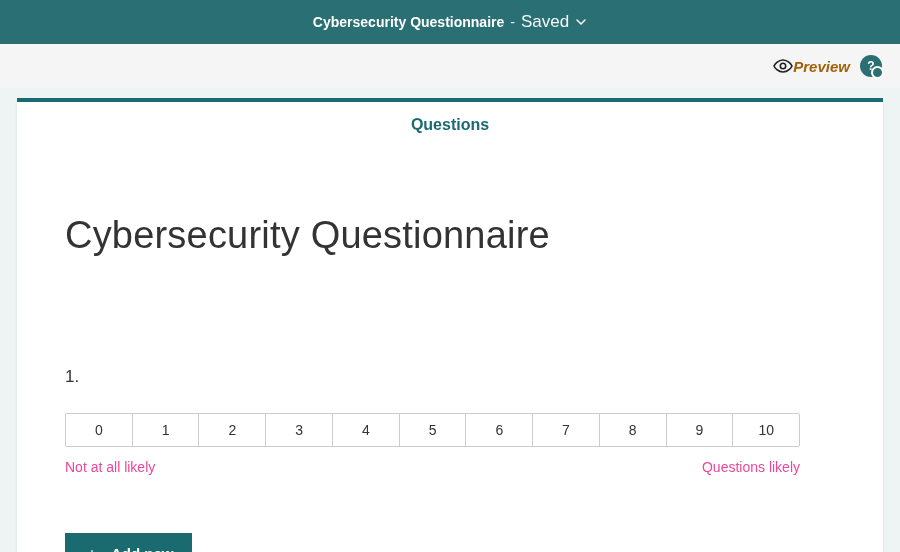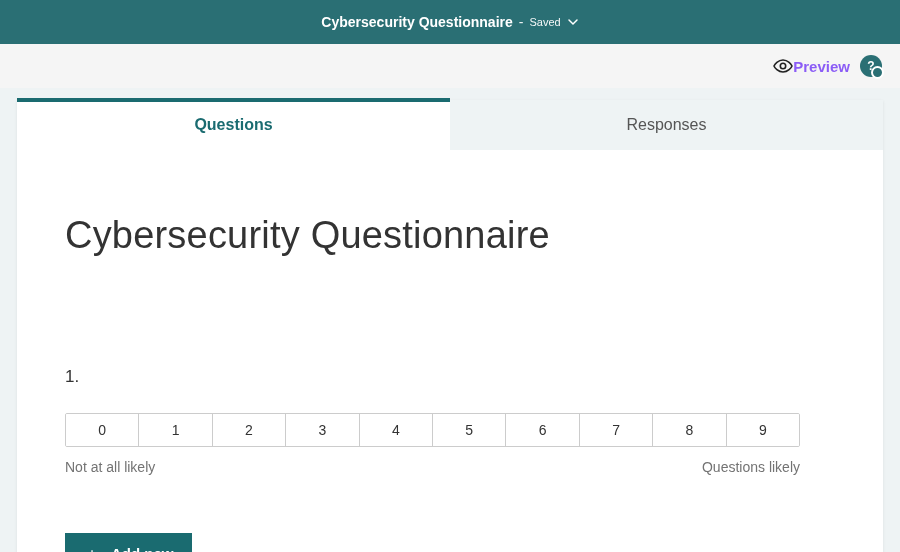--- a/index.html
+++ b/index.html
@@ -1,39 +1,39 @@
 <!DOCTYPE html>
 <html><head>
 <meta charset="utf-8">
 <style>
   * { box-sizing: border-box; margin: 0; padding: 0; }
   html, body { width: 900px; height: 552px; font-family: "Segoe UI", Arial, sans-serif; background: #eef3f4; overflow: hidden; }
   .header { height: 44px; background: #2a6f74; color: #fff; display: flex; align-items: center; justify-content: center; gap: 6px; font-size: 14px; }
   .header .title { font-weight: 600; }
   .header .sep { opacity: .9; }
-  .header .status { font-size: 11px; opacity: .95; }
+  .header .status { font-size: 17px; opacity: .95; }
   .header .chev { display:inline-flex; align-items:center; }
   .toolbar { height: 44px; background: #f5f5f5; display: flex; align-items: center; justify-content: flex-end; padding: 0 18px; gap: 10px; }
-  .preview-btn { display: flex; align-items: center; font-weight: 700; font-size: 15px; color: #8b5cf6; cursor: pointer; }
+  .preview-btn { display: flex; align-items: center; font-weight: 700; font-size: 15px; color: #a16207; cursor: pointer; font-style: italic; }
   .help-btn { width: 22px; height: 22px; border-radius: 50%; background: #2a6f74; color:#fff; display:flex; align-items:center; justify-content:center; font-size:12px; font-weight:700; cursor:pointer; position:relative;}
   .help-btn::after{content:"";position:absolute;right:-2px;bottom:-2px;width:9px;height:9px;border-radius:50%;border:2px solid #fff;background:#2a6f74;}
   .page-wrap { padding: 12px 16px 0 16px; }
   .card { width: 866px; margin: 0 auto; background: #fff; box-shadow: 0 1px 3px rgba(0,0,0,.08); }
   .tabs { display:flex; height:50px;text-align:center; }
   .tab { flex:1; display:flex; align-items:center; justify-content:center; font-size:16px; color:#555; cursor:pointer; background:#eef3f4; }
   .tab.active { background:#fff; color:#1a6b70; font-weight:600; position:relative; }
   .tab.active::before { content:""; position:absolute; top:-2px; left:0; right:0; height:4px; background:#1a6b70; }
   .content { padding: 64px 48px 24px 48px; }
   .form-title { font-size: 38px; font-weight: 400; color:#333; margin-bottom: 110px; letter-spacing:.2px;}
   .question { margin-bottom: 22px; }
   .q-row { display:flex; gap:6px; font-size:17px; color:#333; margin-bottom:26px;}
   .scale { display:flex; border:1px solid #ccc; border-radius:2px; overflow:hidden; width:735px;}
   .scale .cell { flex:1; text-align:center; padding:8px 0; font-size:14px; color:#333; border-right:1px solid #ccc; cursor:pointer; background:#fff;}
   .scale .cell:last-child { border-right:none; }
-  .labels { display:flex; justify-content:space-between; width:735px; margin-top:12px; font-size:14px; color:#737373;}
+  .labels { display:flex; justify-content:space-between; width:735px; margin-top:12px; font-size:14px; color:#ec4899;}
   .add-btn { margin-top:36px; display:inline-flex; align-items:center; gap:10px; background:#1a6b70; color:#fff; border:none; padding:12px 18px; font-size:15px; font-weight:600; cursor:pointer;}
   .plus { font-size:18px; line-height:0; font-weight:400;}
   svg { display:block; }
 </style>
 </head>
 <body>
 
 <div class="header">
   <span class="title">Cybersecurity Questionnaire</span>
   <span class="sep">-</span>
@@ -55,40 +55,40 @@
     </span>
     <span>Preview</span>
   </div>
   <div class="help-btn">?</div>
 </div>
 
 <div class="page-wrap">
   <div class="card">
     <div class="tabs">
       <div class="tab active">Questions</div>
-      <div class="tab">Responses</div>
     </div>
     <div class="content">
       <h1 class="form-title">Cybersecurity Questionnaire</h1>
 
       <div class="question">
         <div class="q-row">
           <span>1.</span>
         </div>
         <div class="scale">
           <div class="cell">0</div>
           <div class="cell">1</div>
           <div class="cell">2</div>
           <div class="cell">3</div>
           <div class="cell">4</div>
           <div class="cell">5</div>
           <div class="cell">6</div>
           <div class="cell">7</div>
           <div class="cell">8</div>
           <div class="cell">9</div>
+          <div class="cell">10</div>
         </div>
         <div class="labels">
           <span>Not at all likely</span>
           <span>Questions likely</span>
         </div>
       </div>
 
       <button class="add-btn">
         <span class="plus">＋</span>
         <span>Add new</span>

